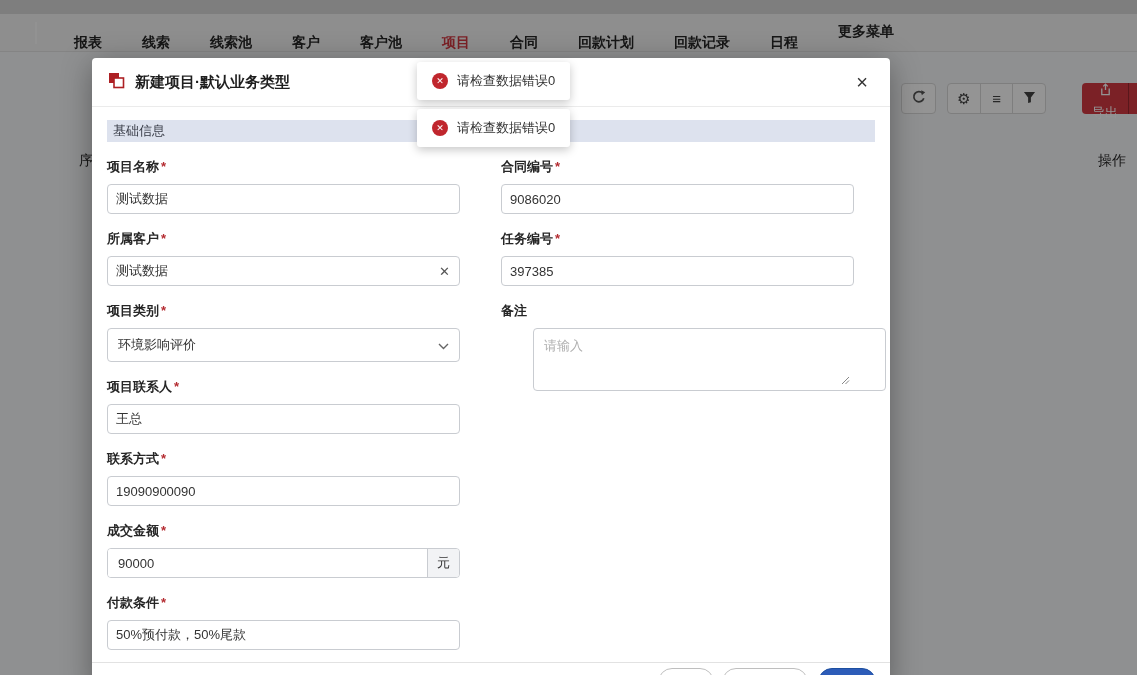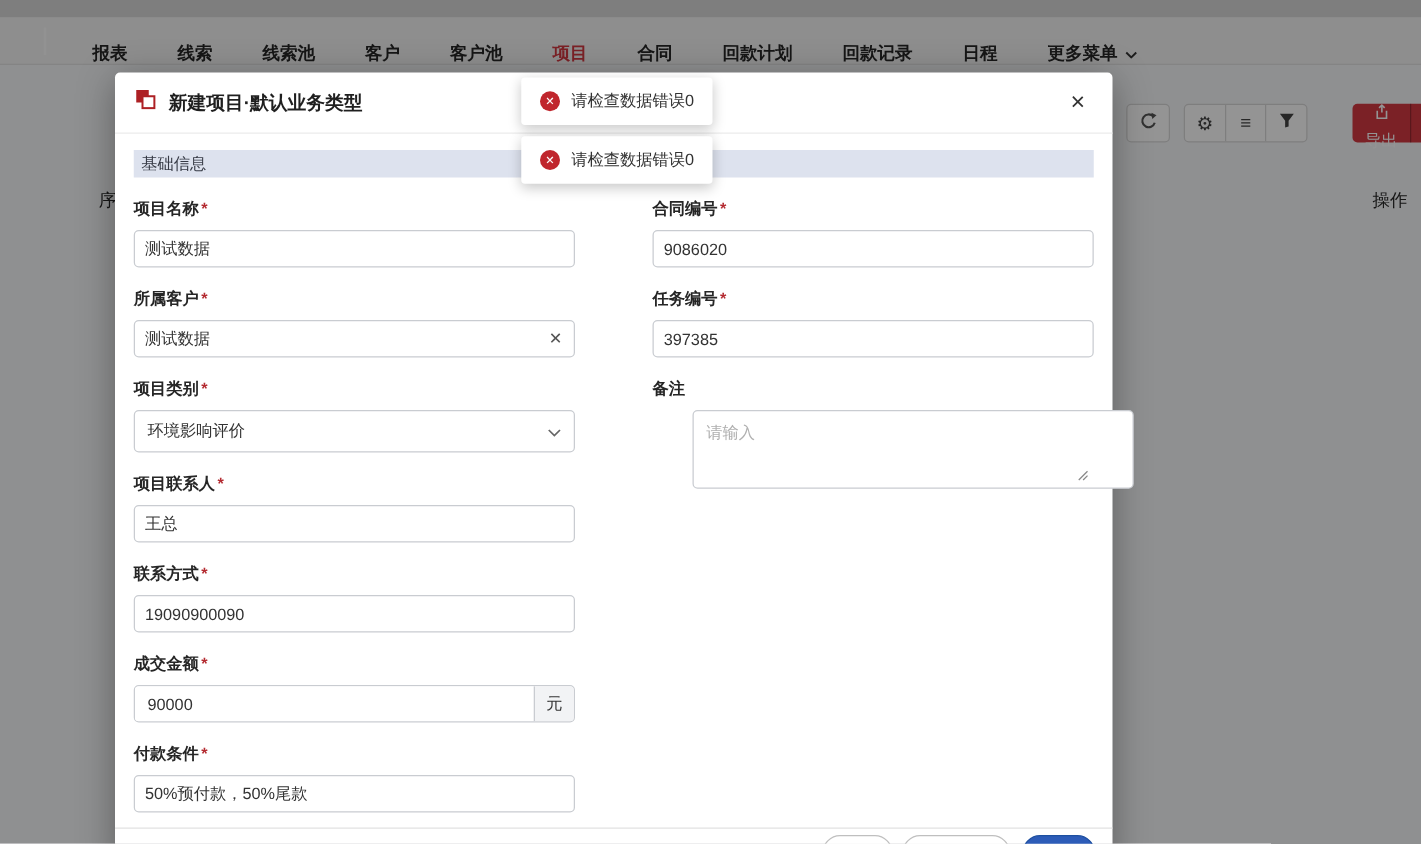--- a/index.html
+++ b/index.html
@@ -14,21 +14,21 @@
   .top-strip { position:absolute; top:0; left:0; right:0; height:14px; background:#d9d9d9; }
   .navbar {
     position:absolute; top:14px; left:0; right:0; height:38px;
     background:#f5f5f5; border-bottom:1px solid #e4e4e4;
     display:flex; align-items:center; padding-left:74px; gap:40px;
     font-size:14px; font-weight:600; color:#262626;
   }
   .nav-left-divider { position:absolute; left:35px; top:8px; height:22px; width:2px; background:#ffffff; opacity:.7; }
   .nav-item { cursor:pointer; white-space:nowrap; text-decoration:none; color:#262626;margin-top:21px; }
   .nav-item.active { color:#d53a43; }
-  .nav-item.more { display:flex; align-items:flex-start; gap:6px; }
+  .nav-item.more { display:flex; align-items:flex-start; gap:6px;flex-direction:column; }
 
   .content { position:absolute; top:53px; left:0; right:0; bottom:0; background:#f7f8fa; }
 
   .btn-refresh {
     position:absolute; left:901px; top:30px; width:35px; height:31px;
     background:#fff; border:1px solid #d9d9d9; border-radius:4px;
     display:flex; align-items:center; justify-content:center; cursor:pointer;
   }
   .btn-group {
     position:absolute; left:947px; top:30px; width:99px; height:31px;
@@ -69,21 +69,21 @@
   .modal-title { font-size:15px; font-weight:700; color:#1f1f1f; }
   .modal-close {
     margin-left:auto; background:none; border:none; font-size:20px; line-height:1;
     color:#333; cursor:pointer; padding:2px 6px;
   }
   .section-bar {
     margin:13px 15px 0; height:22px; background:#dde2ee;
     font-size:13px; color:#363a45; display:flex; align-items:center; padding:0 6px;
   }
   .form-grid {
-    display:grid; grid-template-columns:353px 353px; column-gap:62px;
+    display:grid; grid-template-columns:353px 353px; column-gap:41px;
     padding:16px 15px 0;
   }
   .field { margin-bottom:16px; }
   .field-label { display:block; font-size:13px; line-height:17px; font-weight:700; color:#262626; margin-bottom:9px; }
   .req { color:#b42b31; margin-left:2px; }
   .txt {
     width:100%; height:30px; border:1px solid #c9ccd1; border-radius:4px;
     padding:0 8px; font-size:13px; color:#333; font-family:inherit; outline:none;
   }
   .input-wrap { position:relative; }

